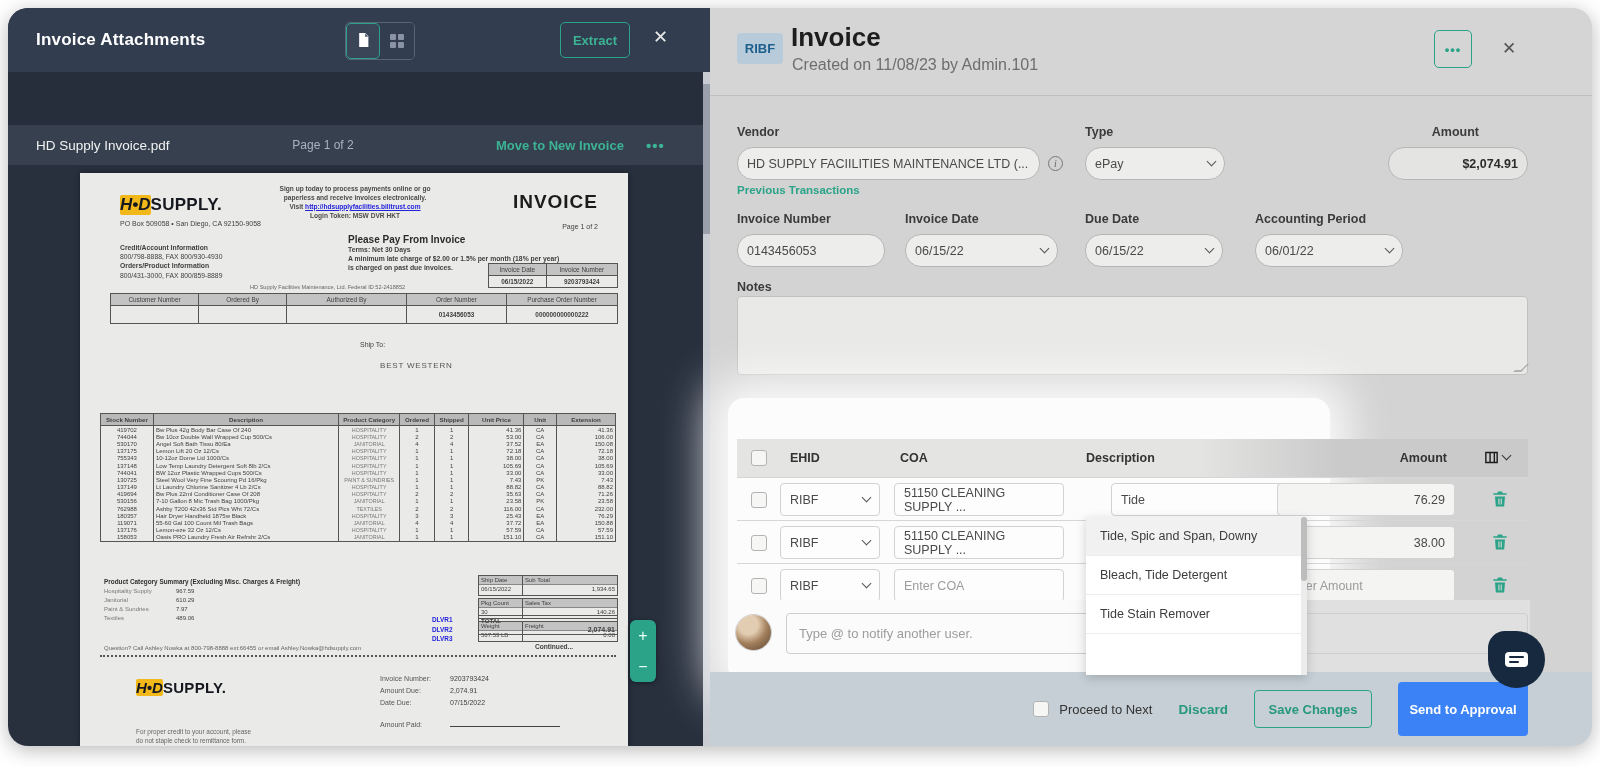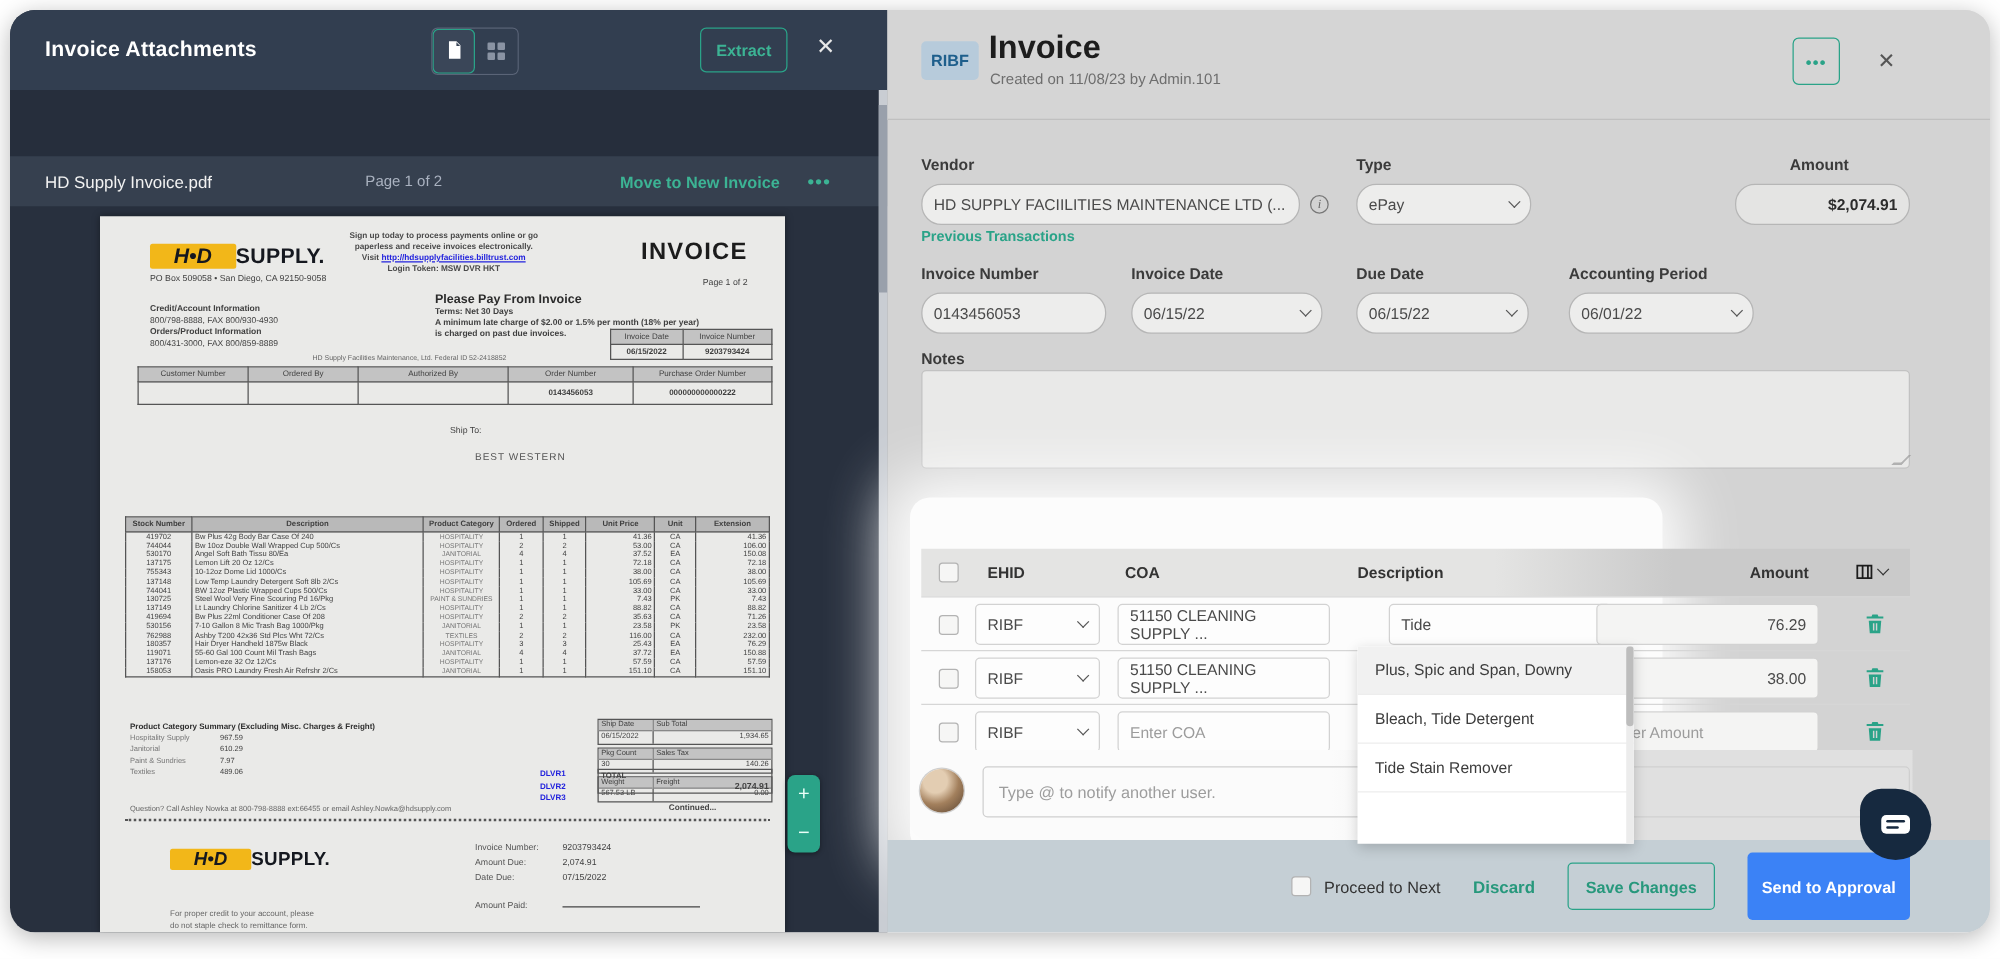--- a/index.html
+++ b/index.html
@@ -27,21 +27,21 @@
   .fb-move { position:absolute; left:488px; color:#3CB394; font-size:13px; font-weight:bold; cursor:pointer; }
   .fb-dots { position:absolute; left:638px; color:#3CB394; font-size:15px; font-weight:bold; letter-spacing:1px; cursor:pointer; }
   .lp-body { position:relative; height:581px; }
   .lp-scrollbar { position:absolute; right:0; top:-93px; width:7px; height:674px; background:#c9cdd3; }
   .lp-scrollbar .thumb { position:absolute; top:12px; width:7px; height:150px; background:#99a0ab; }
 
   
   .pdf { position:absolute; left:72px; top:8px; width:548px; height:573px; background:#EAEAE8; color:#3f3f3f;
          font-size:7px; overflow:hidden; box-shadow:0 0 6px rgba(0,0,0,.4); }
   .hd-logo { display:inline-flex; align-items:baseline; }
-  .hd-logo .hd { background:#F2B719; color:#15181f; font-weight:bold; font-style:italic; padding:0 19px; border-radius:2px; }
+  .hd-logo .hd { background:#F2B719; color:#15181f; font-weight:bold; font-style:italic; padding:0 0; border-radius:2px; }
   .hd-logo .sup { color:#15181f; font-weight:bold; letter-spacing:.3px; }
   .pdf-head-logo { position:absolute; left:40px; top:22px; font-size:17px; }
   .pdf-promo { position:absolute; left:150px; top:12px; width:250px; text-align:center; font-size:6.6px; font-weight:bold; color:#4a4a4a; line-height:1.35; }
   .pdf-promo .url { color:#2222dd; text-decoration:underline; }
   .pdf-invoice-title { position:absolute; right:30px; top:18px; font-size:19px; font-weight:bold; color:#1c1c1c; letter-spacing:1px; }
   .pdf-po { position:absolute; left:40px; top:47px; font-size:7px; }
   .pdf-page { position:absolute; right:30px; top:50px; font-size:7px; }
   .pdf-credit { position:absolute; left:40px; top:70px; line-height:1.35; font-size:6.8px; }
   .pdf-credit b { font-size:6.8px; }
   .pdf-pay { position:absolute; left:268px; top:60px; width:250px; line-height:1.3; font-size:6.8px; }
@@ -94,21 +94,21 @@
   .zoom-ctrl { position:absolute; left:622px; top:455px; width:26px; height:62px; background:#2AA388; border-radius:6px;
                display:flex; flex-direction:column; box-shadow:0 1px 4px rgba(0,0,0,.4); }
   .zoom-ctrl button { flex:1; background:none; border:none; color:#eafff8; font-size:16px; cursor:pointer; line-height:1; }
 
   
   .right-panel { position:relative; flex:1; background:#D3D3D3; }
   .rp-header { position:absolute; left:0; top:0; width:100%; height:88px; background:#D5D5D5; border-bottom:1px solid #c0c0c0; }
   .rp-badge { position:absolute; left:27px; top:25px; width:46px; height:31px; background:#B7CBDB; color:#1E5F8C;
               font-size:13px; font-weight:bold; border-radius:4px; display:flex; align-items:center; justify-content:center; }
   .rp-title { position:absolute; left:81px; top:14px; font-size:26px; font-weight:bold; color:#1d1d1d; }
-  .rp-sub { position:absolute; left:82px; top:48px; font-size:12px; color:#6e6e6e; }
+  .rp-sub { position:absolute; left:82px; top:48px; font-size:16px; color:#6e6e6e; }
   .rp-menu { position:absolute; left:724px; top:22px; width:38px; height:38px; border:1px solid #2AA388; border-radius:5px;
              background:transparent; color:#2AA388; font-size:13px; font-weight:bold; letter-spacing:1px; cursor:pointer; }
   .rp-close { position:absolute; left:792px; top:30px; background:none; border:none; color:#555; font-size:17px; cursor:pointer; }
 
   .f-label { position:absolute; font-size:12.5px; font-weight:bold; color:#3b3b3b; }
   .f-input { position:absolute; height:33px; background:#EDEDEC; border:1px solid #b6b6b6; border-radius:16px;
              font-size:12.5px; color:#4a4a4a; display:flex; align-items:center; padding:0 9px; }
   .f-select { justify-content:space-between; cursor:pointer; }
   .chev { width:7px; height:7px; border-right:1.6px solid #555; border-bottom:1.6px solid #555; transform:rotate(45deg); margin-top:-4px; flex:none; }
   .info-ic { position:absolute; left:338px; top:148px; width:15px; height:15px; border:1px solid #777; border-radius:50%;
@@ -655,21 +655,21 @@
       </div>
 
       <div class="comment-bar">
         <div class="avatar"></div>
         <input class="comment-input" placeholder="Type @ to notify another user." style="">
       </div>
 
       <div class="dropdown">
         <div>
 
-        <div class="dd-item">Plus, Spic and Span, Downy</div>
+        <div class="dd-item">Tide, Spic and Span, Downy</div>
             <div class="dd-item">Bleach, Tide Detergent</div>
             <div class="dd-item">Tide Stain Remover</div>
           </div>
         <div class="dd-scroll">
             <div class="thumb"></div>
           </div>
       </div>
 
       <div class="rp-footer">
         <label class="proceed">

